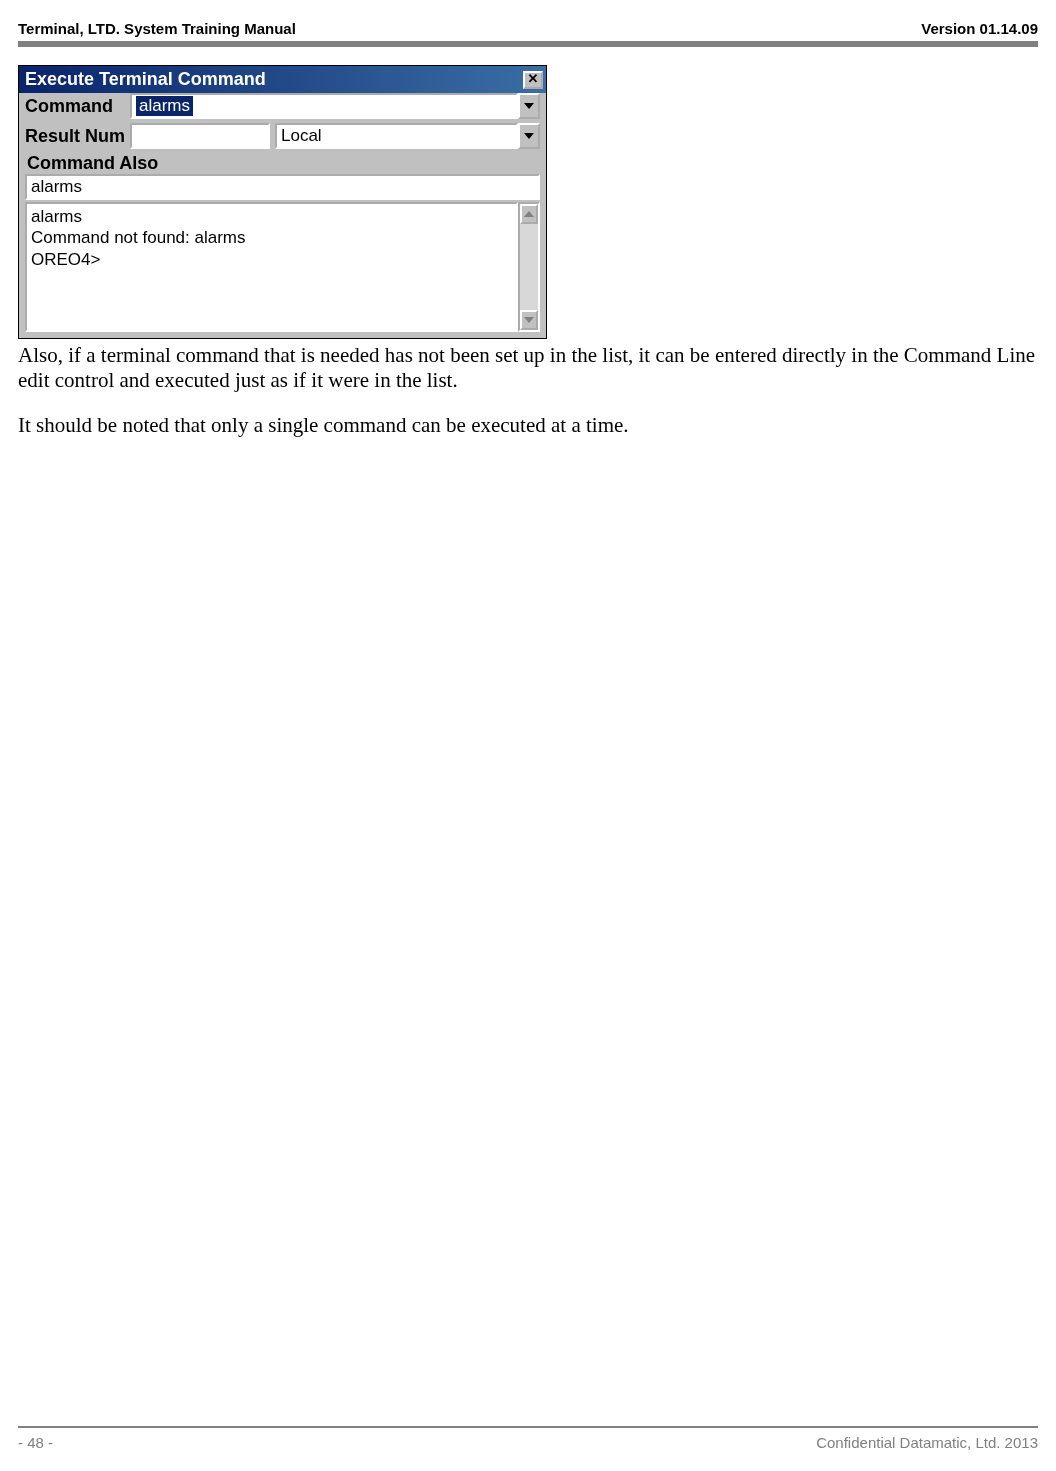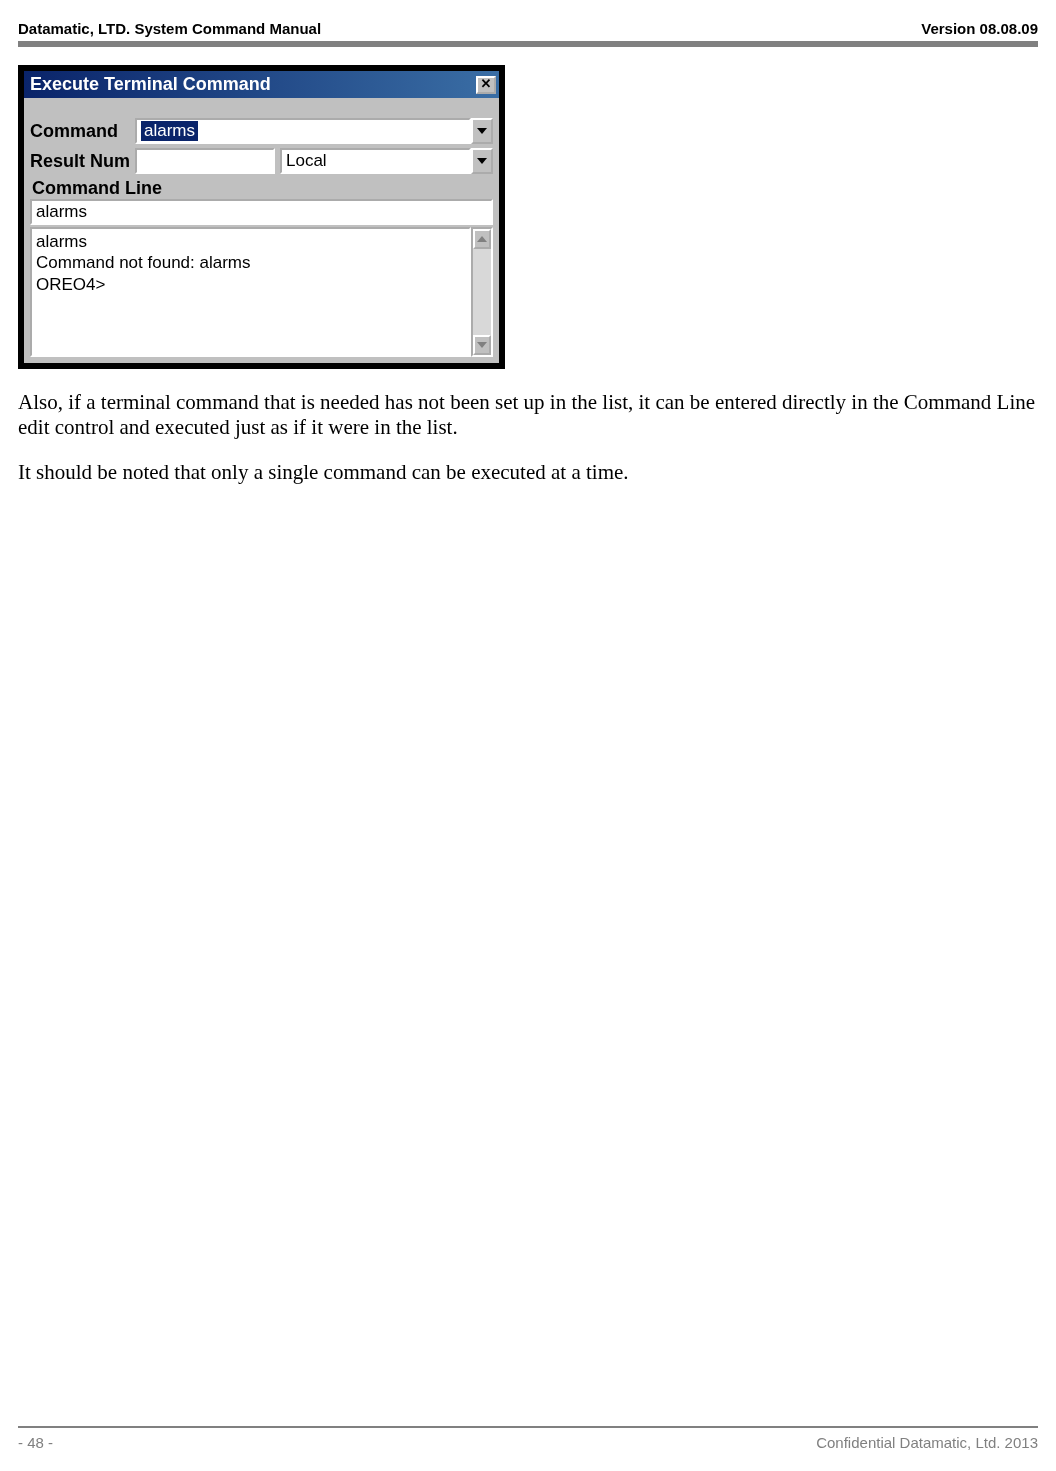--- a/index.html
+++ b/index.html
@@ -21,25 +21,25 @@
       font-weight: bold;
       font-size: 15px;
       margin-bottom: 4px;
     }
     .header-rule {
       height: 6px;
       background: #808080;
       margin-bottom: 18px;
     }
     .screenshot-wrap {
-      width: 487px;
-      border: 6px solid #000000;
+      width: 529px;
+      border: 1px solid #000000;
       background: #c0c0c0;
       padding: 0;
-      margin-bottom: 21px;
+      margin-bottom: 4px;
     }
     .titlebar {
       background: linear-gradient(to right, #0a246a, #3a6ea5);
       color: #fff;
       padding: 3px 3px 3px 6px;
       display: flex;
       align-items: center;
       justify-content: space-between;
       font-family: Tahoma, Arial, sans-serif;
       font-size: 18px;
@@ -52,21 +52,21 @@
       border: 2px outset #fff;
       font-family: Arial;
       font-size: 13px;
       font-weight: bold;
       color: #000;
       line-height: 12px;
       text-align: center;
       cursor: pointer;
     }
     .dialog-body {
-      padding: 20px 6px 6px 6px;
+      padding: 0 6px 6px 6px;
       background: #c0c0c0;
       font-family: Tahoma, Arial, sans-serif;
     }
     .row {
       display: flex;
       align-items: center;
       gap: 5px;
       margin-bottom: 4px;
     }
     .field-label {
@@ -185,22 +185,22 @@
       justify-content: space-between;
       font-size: 15px;
       color: #808080;
       gap: 48px;
     }
   </style>
 </head>
 <body>
 
 <div class="header">
-  <span>Datamatic, LTD. System Command  Manual</span>
-  <span>Version 08.08.09</span>
+  <span>Terminal, LTD. System Training  Manual</span>
+  <span>Version 01.14.09</span>
 </div>
 <div class="header-rule"></div>
 
 <div class="screenshot-wrap">
   <div class="titlebar">
     <span>Execute Terminal Command</span>
     <div class="close-btn">
       <span>✕</span>
     </div>
   </div>
@@ -230,21 +230,21 @@
           <span>Local</span>
         </div>
         <div class="drop-btn">
           <svg viewBox="0 0 10 6">
               <polygon points="0,0 10,0 5,6" fill="#000"></polygon>
             </svg>
         </div>
       </div>
     </div>
 
-    <span class="cmdline-label">Command Line</span>
+    <span class="cmdline-label">Command Also</span>
     <div class="full-input">
       <span>alarms</span>
     </div>
 
     <div class="result-area">
       <div class="textarea">alarms
 Command not found: alarms
 OREO4&gt;</div>
       <div class="scrollbar">
         <div class="scroll-btn disabled">

